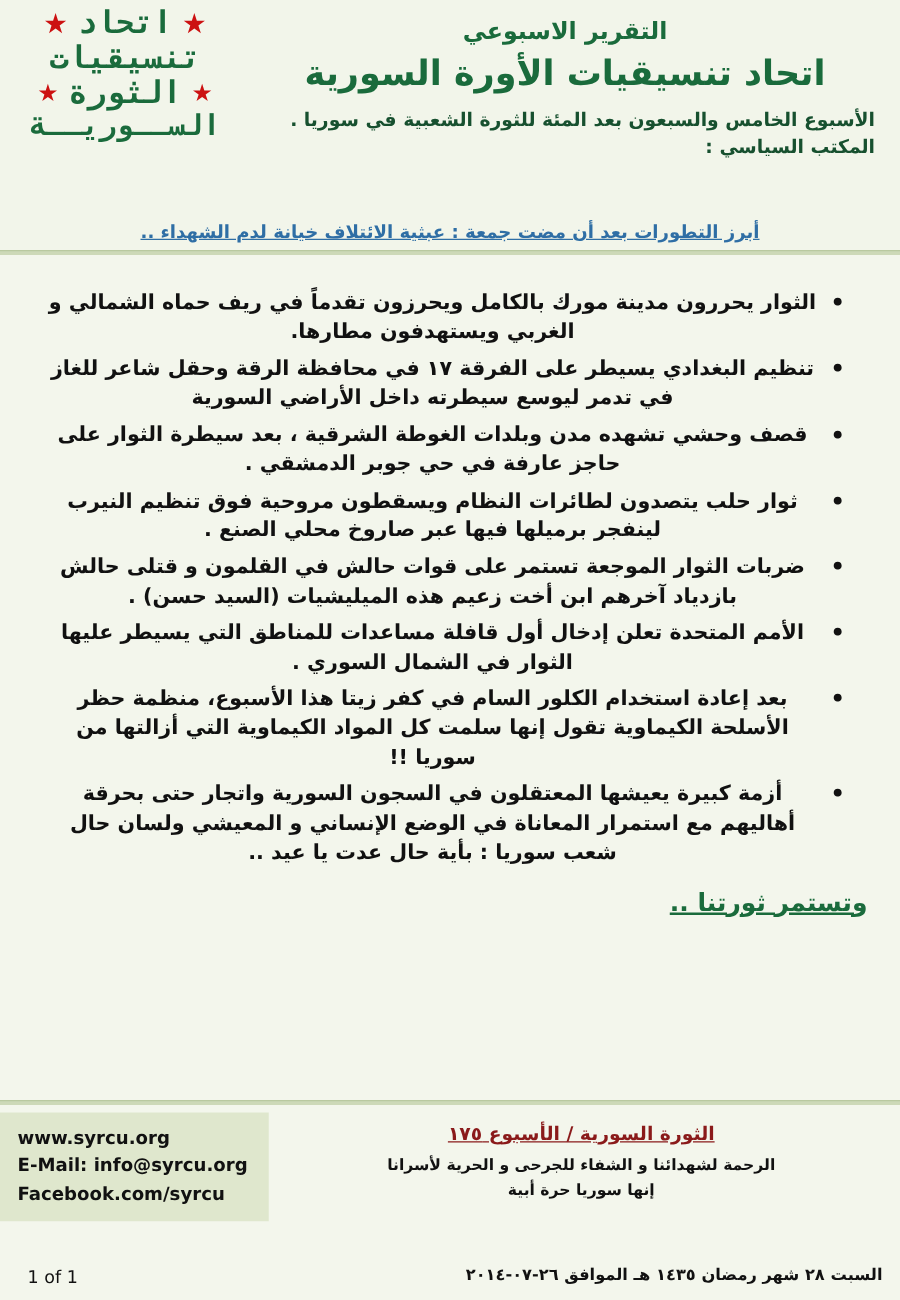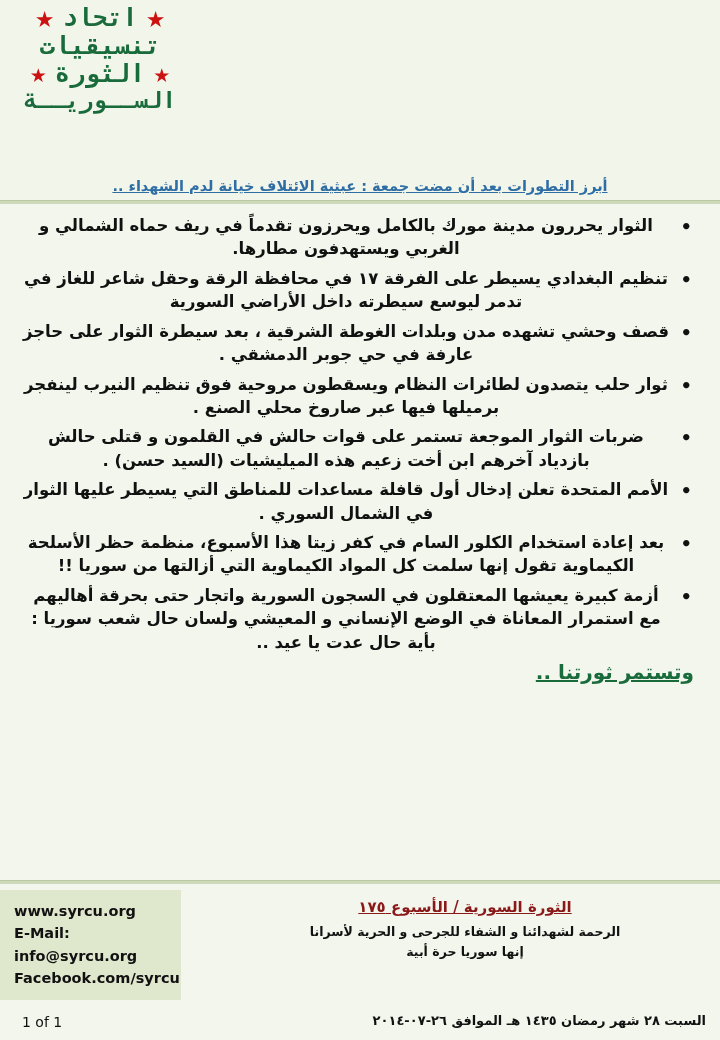--- a/index.html
+++ b/index.html
@@ -119,21 +119,21 @@
 
   
   .body-area {
     padding: 10px 26px 6px 20px;
     direction: rtl;
     box-sizing: border-box;
     height: 660px;
   }
   ul.points {
     list-style: none;
-    margin: 0;
+    margin: 16px;
     padding: 0;
   }
   ul.points li {
     position: relative;
     padding-right: 22px;
     margin-bottom: 6px;
     color: #111111;
     font-size: 16.5px;
     font-weight: bold;
     line-height: 1.42;
@@ -166,21 +166,21 @@
   }
   .footer-divider {
     height: 3px;
     background: #cdd9b8;
     border-top: 1px solid #b9c9a0;
   }
   .contact-box {
     position: absolute;
     left: 0;
     top: 10px;
-    width: 181px;
+    width: 215px;
     background: #dfe7cd;
     padding: 10px 16px 10px 14px;
     box-sizing: border-box;
     direction: ltr;
     text-align: left;
   }
   .contact-box div {
     font-size: 14.5px;
     font-weight: bold;
     color: #111111;
@@ -245,20 +245,28 @@
       <div class="logo-line">
         <span class="star small">★</span>
         <span class="logo-text">الثورة</span>
         <span class="star small">★</span>
       </div>
       <div class="logo-line">
         <span class="logo-text sp">الســوريــة</span>
       </div>
     </div>
 
+    <div class="title-block">
+      <div class="report-kicker">التقرير الاسبوعي</div>
+      <div class="report-title">اتحاد تنسيقيات الأورة السورية</div>
+      <div class="subtitle-wrap">
+        <div class="subtitle">الأسبوع الخامس والسبعون بعد المئة للثورة الشعبية في سوريا .</div>
+        <div class="subtitle">المكتب السياسي :</div>
+      </div>
+    </div>
 
     <div class="section-head">أبرز التطورات بعد أن مضت جمعة :  عبثية الائتلاف خيانة لدم الشهداء ..</div>
   </div>
 
   <div class="divider"></div>
 
   <div class="body-area">
     <ul class="points">
       <li>الثوار يحررون مدينة مورك بالكامل ويحرزون تقدماً في ريف حماه الشمالي و الغربي ويستهدفون مطارها.</li>
       <li>تنظيم البغدادي يسيطر على الفرقة ١٧ في محافظة الرقة وحقل شاعر للغاز في تدمر ليوسع سيطرته داخل الأراضي السورية</li>

